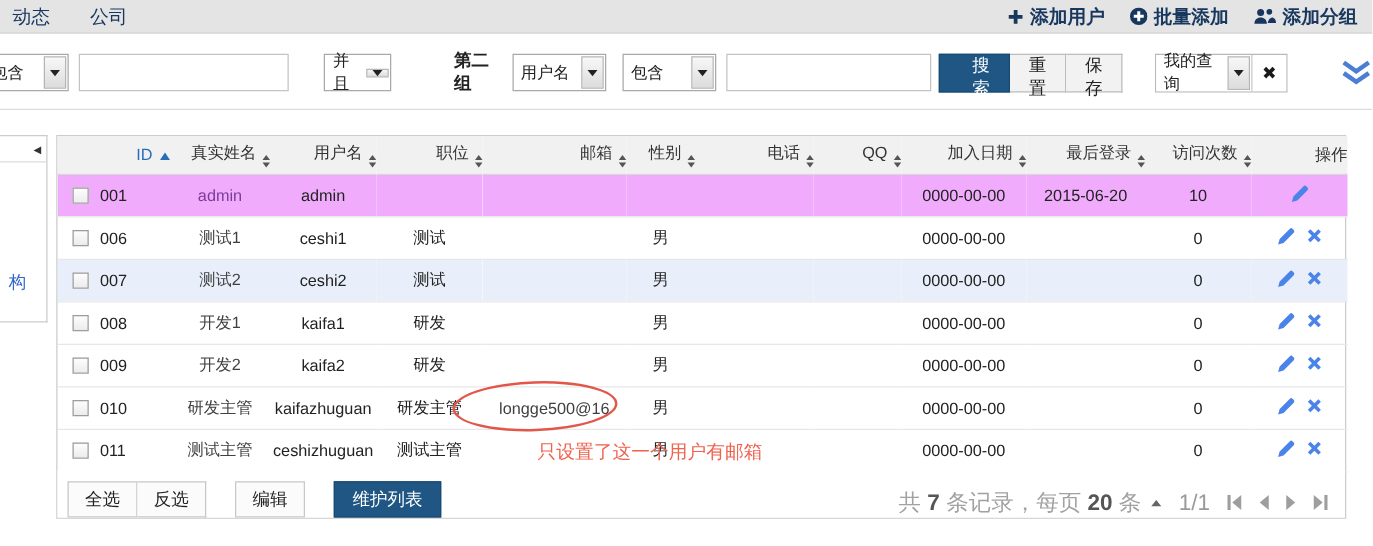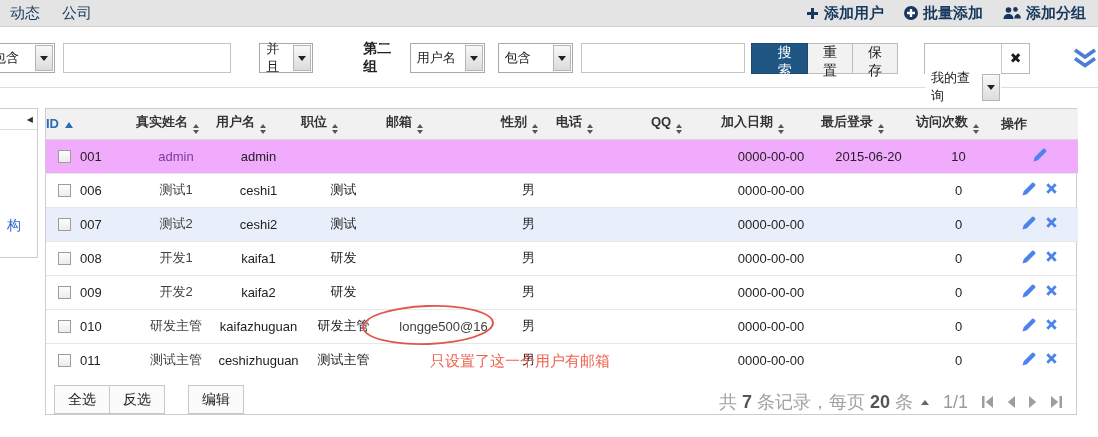--- a/index.html
+++ b/index.html
@@ -3,21 +3,21 @@
 <meta charset="utf-8">
 <style>
   * { margin:0; padding:0; box-sizing:border-box; }
   html,body { width:1098px; height:437px; overflow:hidden; background:#fff;
     font-family:"Liberation Sans","DejaVu Sans",sans-serif; font-size:13px; color:#333; }
   body { position:relative; }
 
   
   .topbar { height:27px; background:#e4e4e4; border-bottom:1px solid #cfcfcf;
     display:flex; align-items:center; justify-content:space-between; padding:0 12px 0 10px; }
-  .topbar-links { display:flex; gap:22px; }
+  .topbar-links { display:flex; gap:32px; }
   .topbar-links a { color:#17375e; font-size:15px; text-decoration:none; cursor:pointer; }
   .topbar-actions { display:flex; gap:20px; align-items:flex-end; }
   .topbar-actions a { color:#17375e; font-size:15px; font-weight:bold; text-decoration:none;
     display:inline-flex; align-items:center; gap:5px; cursor:pointer; }
 
   
   .searchbar { height:61px; background:#fff; border-bottom:1px solid #ddd;
     display:flex; align-items:center; padding-top:2px; }
   .sel { display:inline-flex; align-items:stretch; height:30px; border:1px solid #a9a9a9;
     background:#fff; cursor:pointer; }
@@ -27,40 +27,40 @@
   .sel .sel-btn i { width:0; height:0; border-left:4px solid transparent; border-right:4px solid transparent;
     border-top:5px solid #222; }
   .txt-input { height:30px; border:1px solid #c4c4c4; background:#fff; padding:0 6px; font-size:13px; }
   .grp-label { font-weight:bold; font-size:14px; color:#222; }
   .btn-strip { display:inline-flex; height:31px; }
   .btn-strip button { border:1px solid #bdbdbd; border-left-width:0; background:#f2f2f2;
     font-size:14px; color:#222; padding:0 9px; cursor:pointer; font-family:inherit; }
   .btn-strip button:first-child { border-left-width:1px;padding-left:20px; }
   .btn-strip button.primary { background:#1f5683; border-color:#1a4a72; color:#fff; }
   .query-group { display:inline-flex; align-items:stretch; height:31px; border:1px solid #b9b9b9; }
-  .query-group .sel { border:none; height:100%; width:76px;margin-top:29px; }
+  .query-group .sel { border:none; height:100%; width:76px; }
   .query-group .x-btn { width:28px; display:flex; align-items:center; justify-content:center;
     border-left:1px solid #c9c9c9; background:#fff; cursor:pointer;
     font-weight:bold; color:#1a1a1a; font-size:14px; }
   .chevrons { cursor:pointer; display:inline-flex; }
 
   
   .side-panel { position:absolute; left:0; top:108px; width:38px; height:150px; background:#fff;
     border:1px solid #ccc; border-left:none; }
   .side-panel .panel-head { height:21px; border-bottom:1px solid #ddd;
     display:flex; justify-content:flex-end; align-items:center; padding-right:4px; }
   .side-panel .panel-head .arr { font-size:8px; color:#333; cursor:pointer; }
   .side-panel .cut-text { position:absolute; left:7px; top:108px; color:#3366cc; font-size:14px; cursor:pointer; }
 
   
   .table-wrap { position:absolute; left:45px; top:108px; width:1032px; height:307px;
     background:#fff; border:1px solid #ccc; }
   table { width:100%; border-collapse:collapse; table-layout:fixed; }
   thead th { height:30px; background:#f1f1f1; border-bottom:1px solid #d8d8d8;
-    font-size:13px; font-weight:bold; color:#333; text-align:left; white-space:nowrap; cursor:pointer; }
+    font-size:13px; font-weight:normal; color:#333; text-align:right; white-space:nowrap; cursor:pointer; }
   thead th.no-sort { cursor:default; }
   thead th.sorted { color:#2b6cb8; }
   tbody td { height:34px; border-bottom:1px solid #e7e7e7; text-align:center;
     font-size:13px; color:#222; white-space:nowrap; overflow:hidden; }
   tbody tr.hl td { background:#e9effa; }
   tbody tr.shade td { background:#f0abfc; }
   td.c-id { text-align:left; padding-left:12px; }
   .cb { display:inline-block; width:13px; height:13px; border:1px solid #9d9d9d;
     background:linear-gradient(#fdfdfd,#ececec); vertical-align:-2px; margin-right:9px; cursor:pointer; }
   a.lnk { color:#404040; text-decoration:none; cursor:pointer; }
@@ -95,21 +95,21 @@
   .pager svg { cursor:pointer; }
 
   
   .red-ellipse { position:absolute; left:362px; top:305px; width:132px; height:40px;
     border:2px solid #e2574a; border-radius:50%; transform:rotate(-2deg); pointer-events:none; }
   .red-note { position:absolute; left:430px; top:352px; color:#f0614f; font-size:15px; pointer-events:none; }
 
   
   .s1 { margin-left:-14px; width:72px; }
   .i1 { margin-left:8px; width:168px; }
-  .s2 { margin-left:28px; width:56px; }
+  .s2 { margin-left:28px; width:56px;align-items:center; }
   .l2 { margin-left:50px; }
   .s3 { margin-left:6px; width:78px; }
   .s4 { margin-left:13px; width:78px; }
   .i2 { margin-left:8px; width:164px; }
   .bs { margin-left:6px; }
   .qg { margin-left:26px; }
   .cv { margin-left:42px; }
 </style>
 </head>
 <body>
@@ -392,20 +392,21 @@
       </tbody>
   </table>
 
   <div class="tfooter">
     <div class="foot-left">
       <span class="btn-pair">
         <button class="gbtn">全选</button>
         <button class="gbtn">反选</button>
       </span>
       <button class="gbtn ml16">编辑</button>
+      <button class="gbtn dark ml16">维护列表</button>
     </div>
     <div class="foot-right">
       <span><span>共 </span><b>7</b><span> 条记录，每页 </span><b>20</b><span> 条</span></span>
       <span class="per-page-toggle"></span>
       <span class="page-ind">1/1</span>
       <span class="pager">
         <svg width="15" height="14" viewBox="0 0 15 14">
             <path d="M2 1h2.5v12H2z" fill="#9e9e9e"></path>
             <path d="M13 1L5.8 7l7.2 6z" fill="#9e9e9e"></path>
           </svg>

